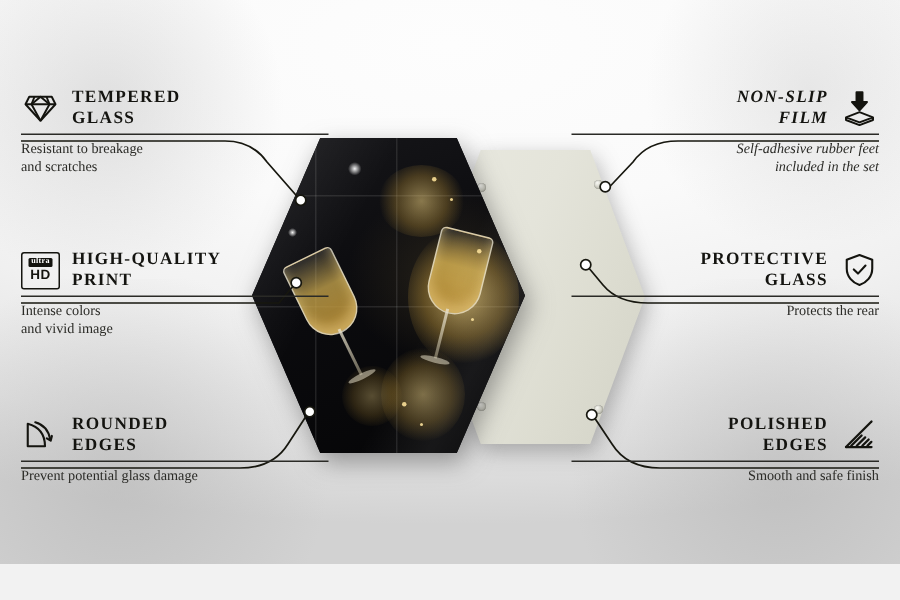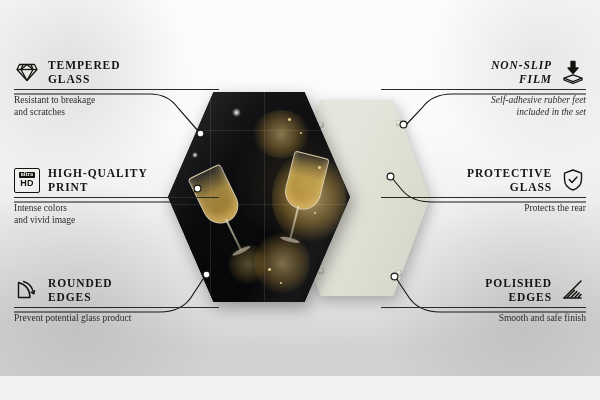--- a/index.html
+++ b/index.html
@@ -240,21 +240,21 @@
           </g>
         </svg>
       </div>
       <div class="ftitle">
         <span>ROUNDED</span>
         <span class="l2">EDGES</span>
       </div>
     </div>
     <div class="rule"></div>
     <div class="fdesc">
-      <span>Prevent potential glass product</span>
+      <span>Prevent potential glass damage</span>
       <span></span>
     </div>
   </div>
 
   <div class="feat right" style="top:58px;font-style:italic;">
     <div class="ftop">
       <div class="ficon">
         <svg width="24" height="24" viewBox="0 0 24 24">
           <g fill="none" stroke="#14140f" stroke-width="1.3" stroke-linejoin="round">
             <path d="M10,1.5 H14 V8 H17 L12,13.5 L7,8 H10 Z" fill="#14140f"></path>

